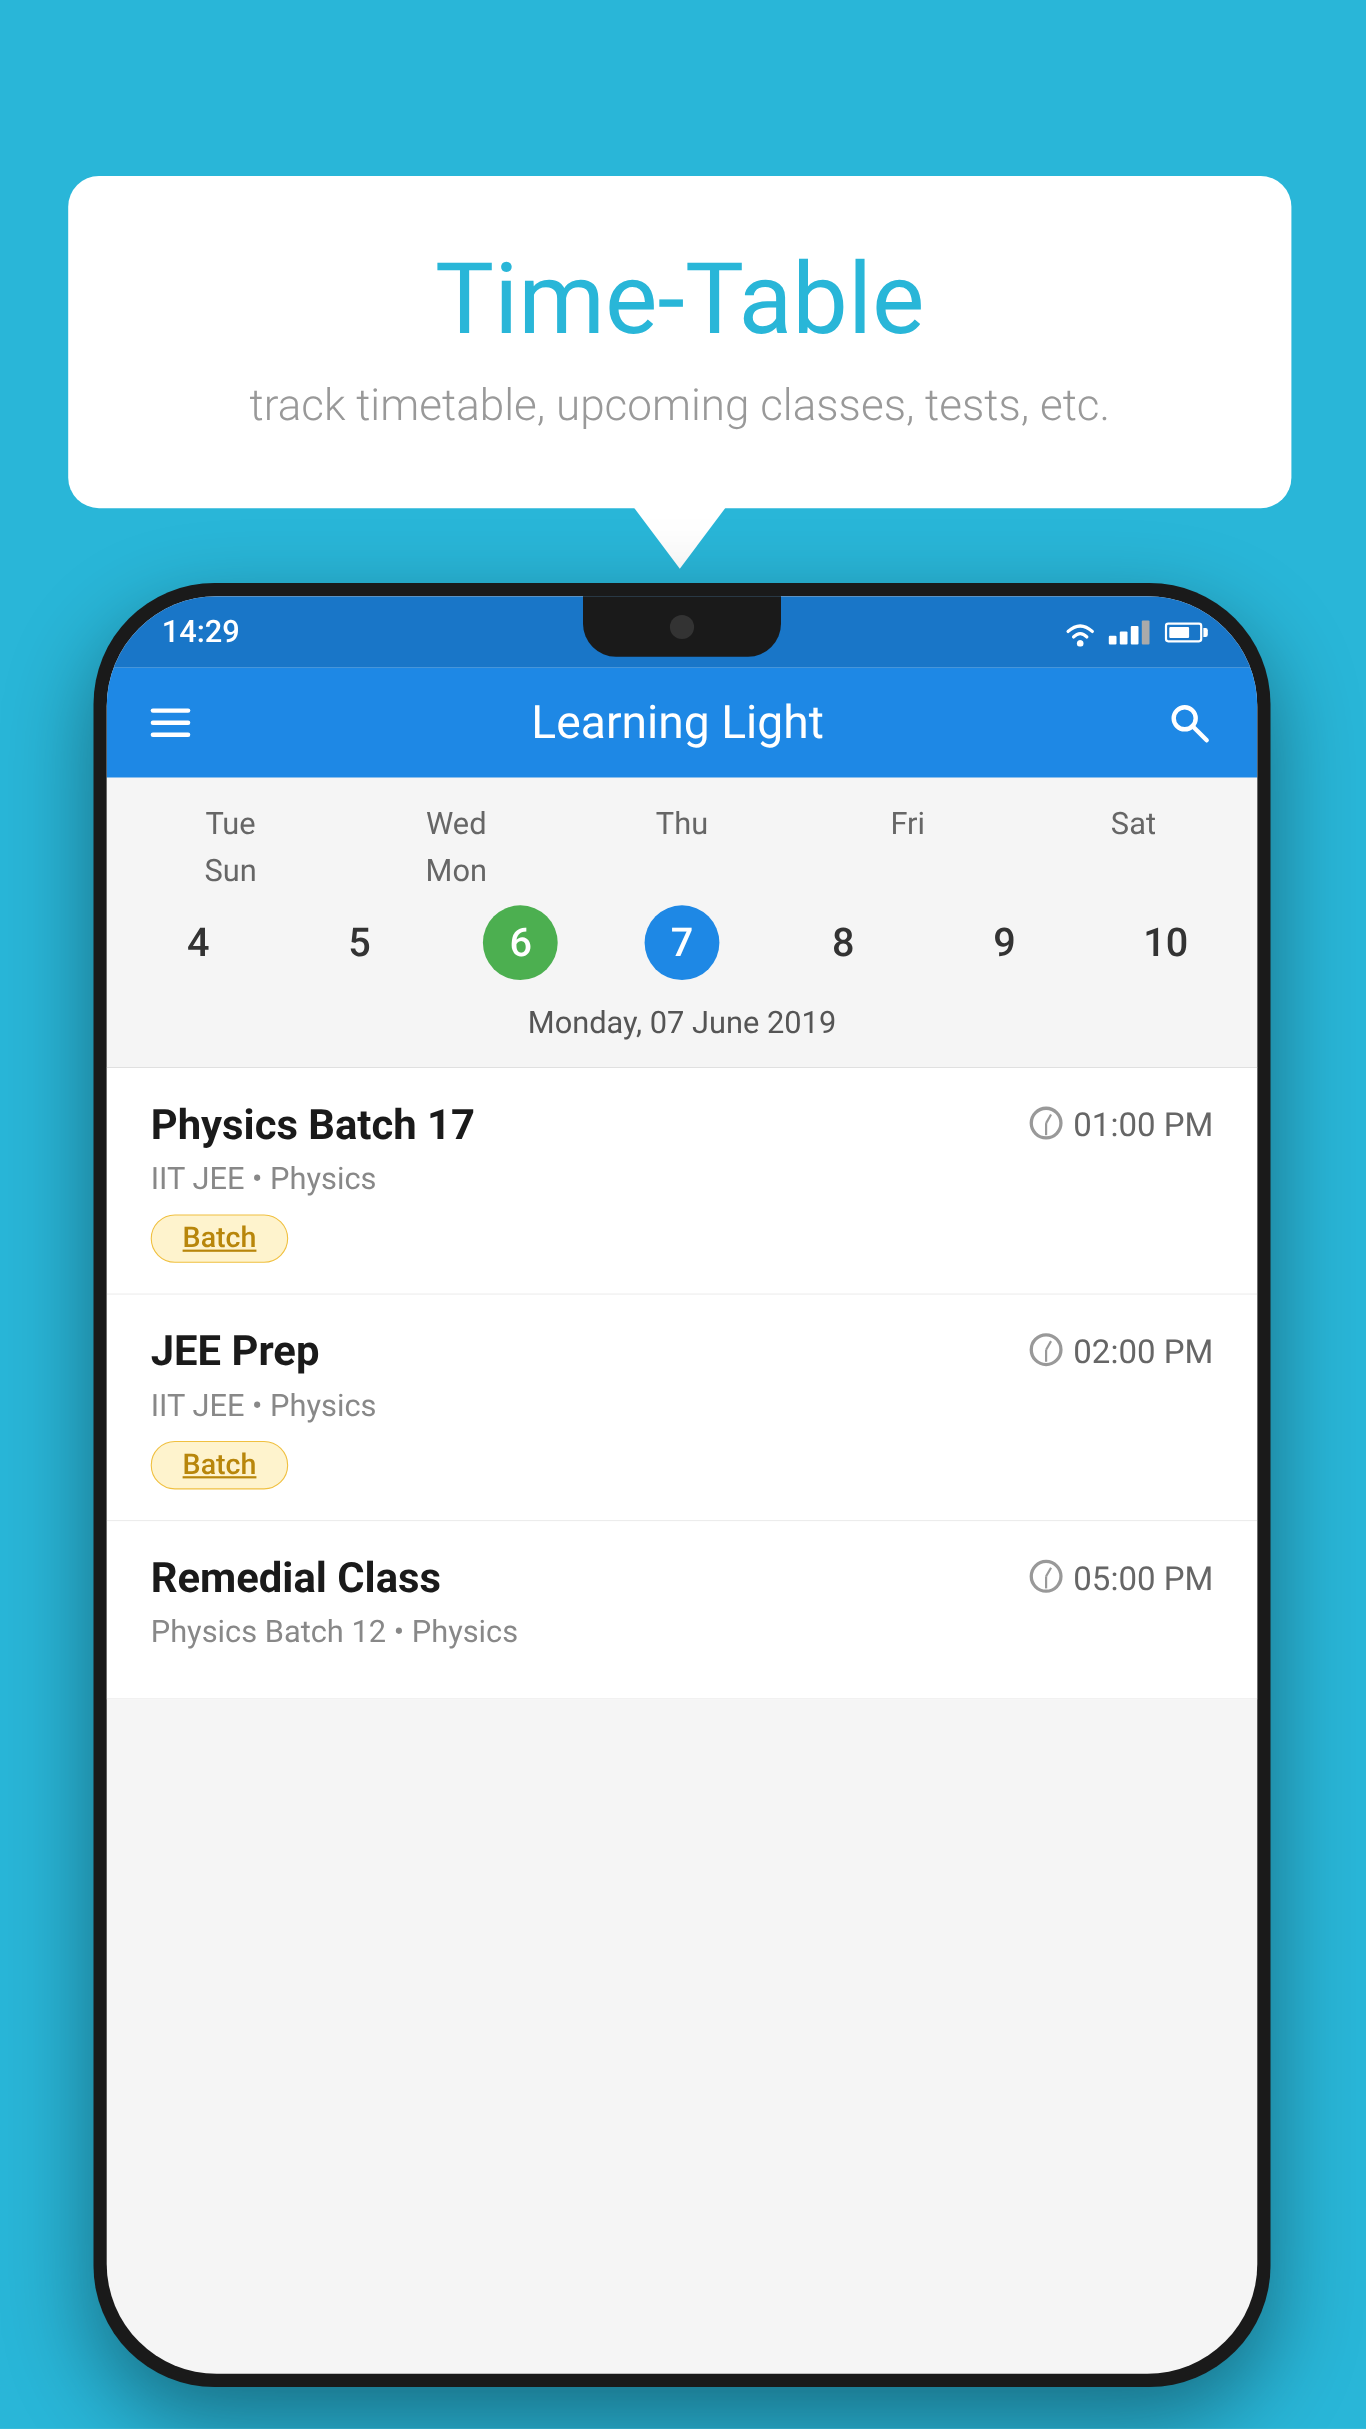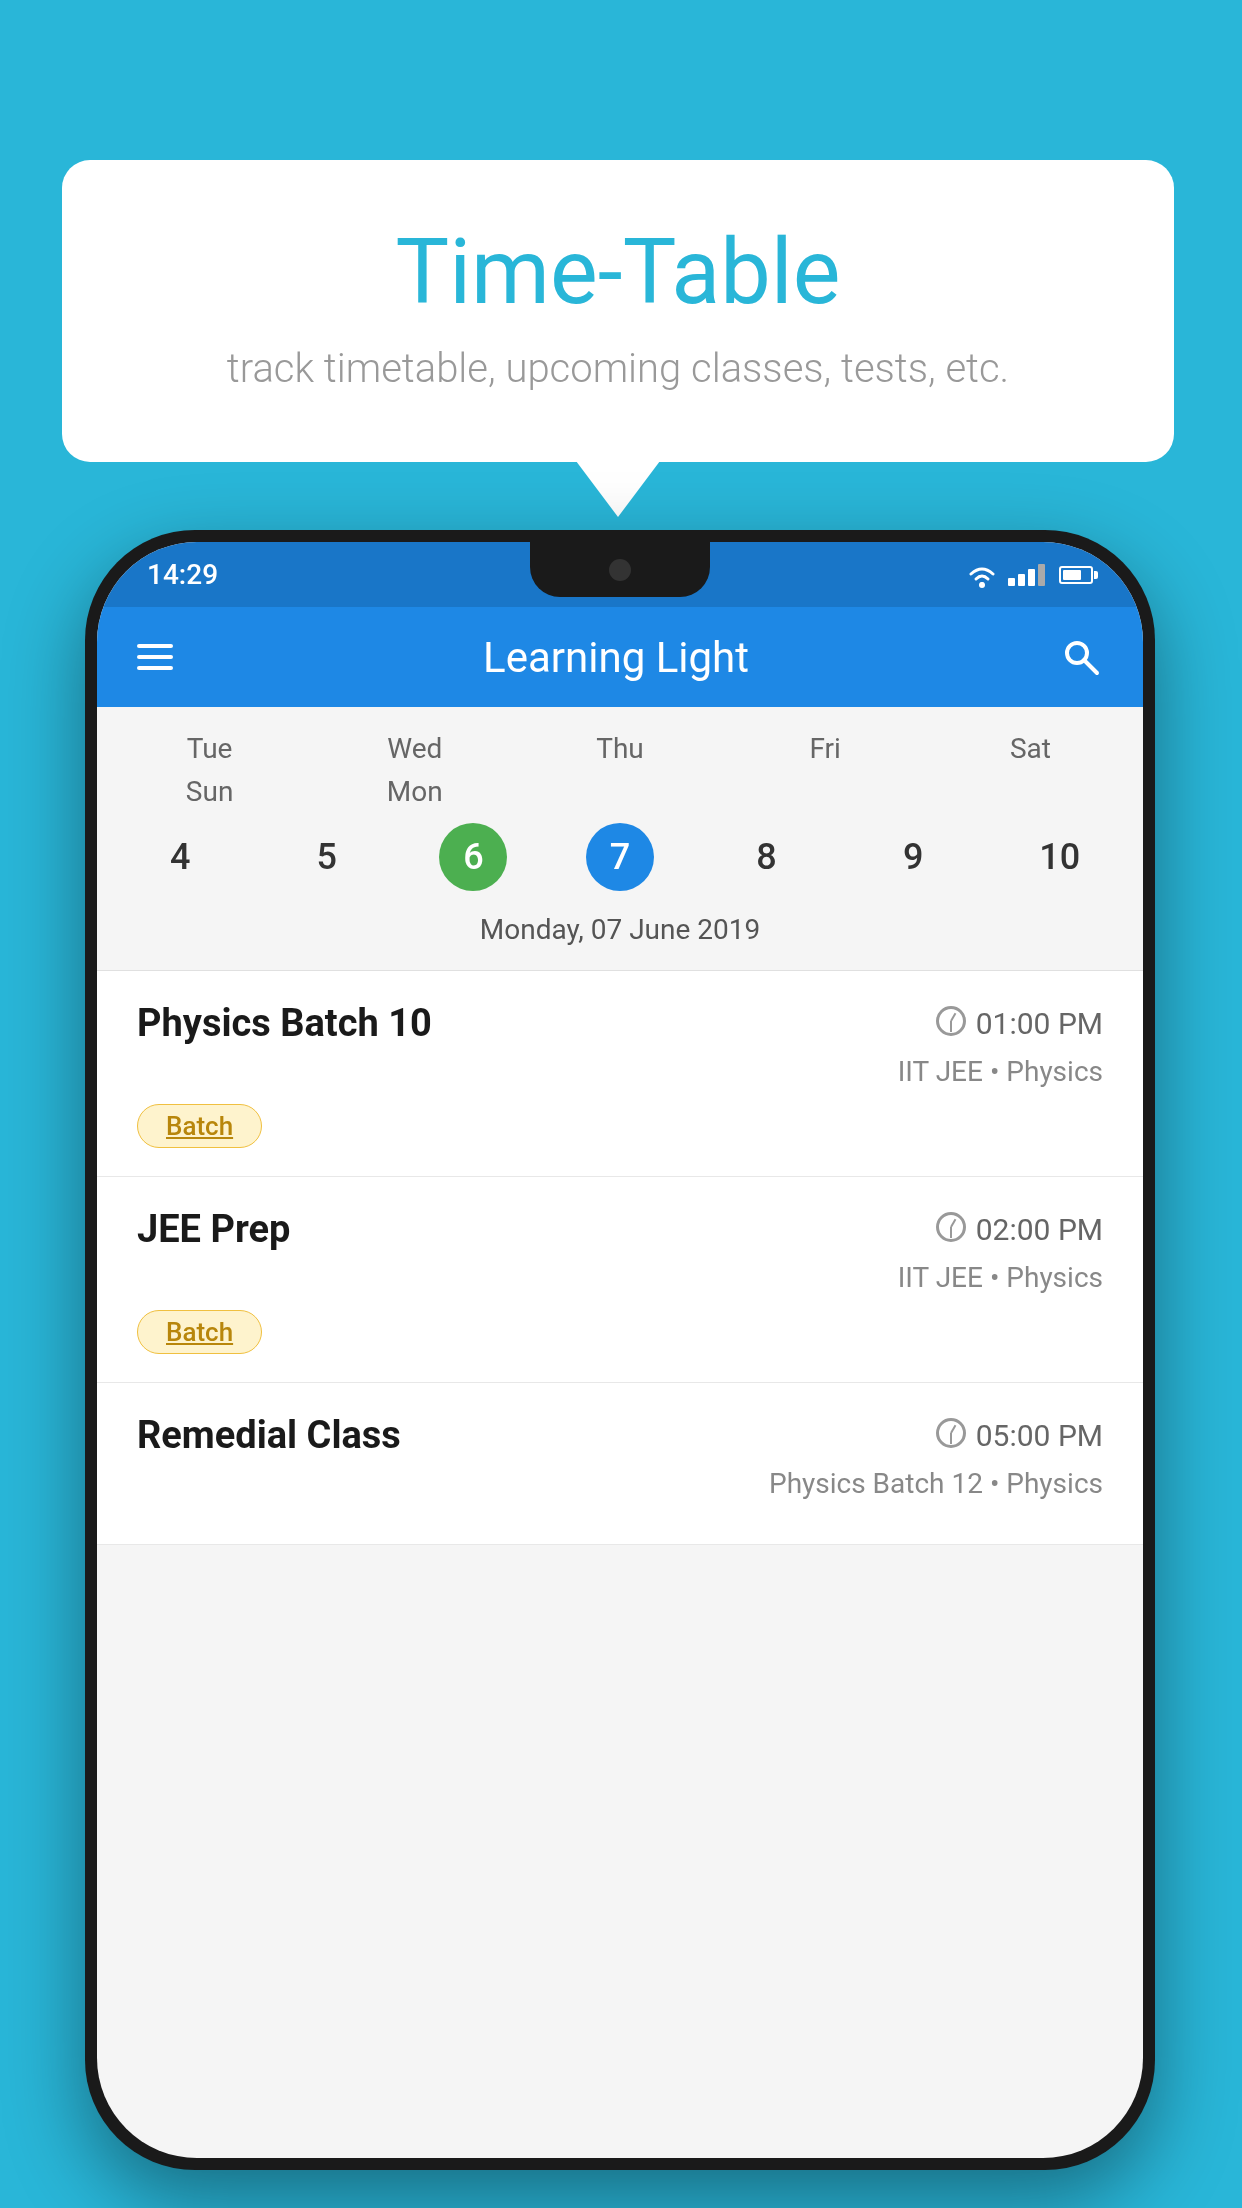--- a/index.html
+++ b/index.html
@@ -333,21 +333,20 @@
       height: 2px;
       background: #999;
       transform-origin: left center;
       transform: translateY(-50%) rotate(90deg);
     }
 
     .schedule-meta {
       font-size: 28px;
       color: #888;
       margin-bottom: 16px;
-      text-align: right;
     }
 
     .batch-badge {
       display: inline-block;
       background: #fef3cd;
       color: #b8860b;
       border: 1.5px solid #f0c040;
       border-radius: 30px;
       padding: 6px 28px;
       font-size: 26px;
@@ -432,21 +431,21 @@
             <div class="day-num">9</div>
             <div class="day-num">10</div>
           </div>
           <div class="selected-date-label">Monday, 07 June 2019</div>
         </div>
 
         <div class="schedule-list">
 
           <div class="schedule-item">
             <div class="schedule-item-header">
-              <div class="schedule-title">Physics Batch 10</div>
+              <div class="schedule-title">Physics Batch 17</div>
               <div class="schedule-time">
                 <div class="clock-icon">
                   <div class="clock-hour"></div>
                   <div class="clock-min"></div>
                 </div>
                 <span>01:00 PM</span>
               </div>
             </div>
             <div class="schedule-meta">IIT JEE • Physics</div>
             <div class="batch-badge">Batch</div>

